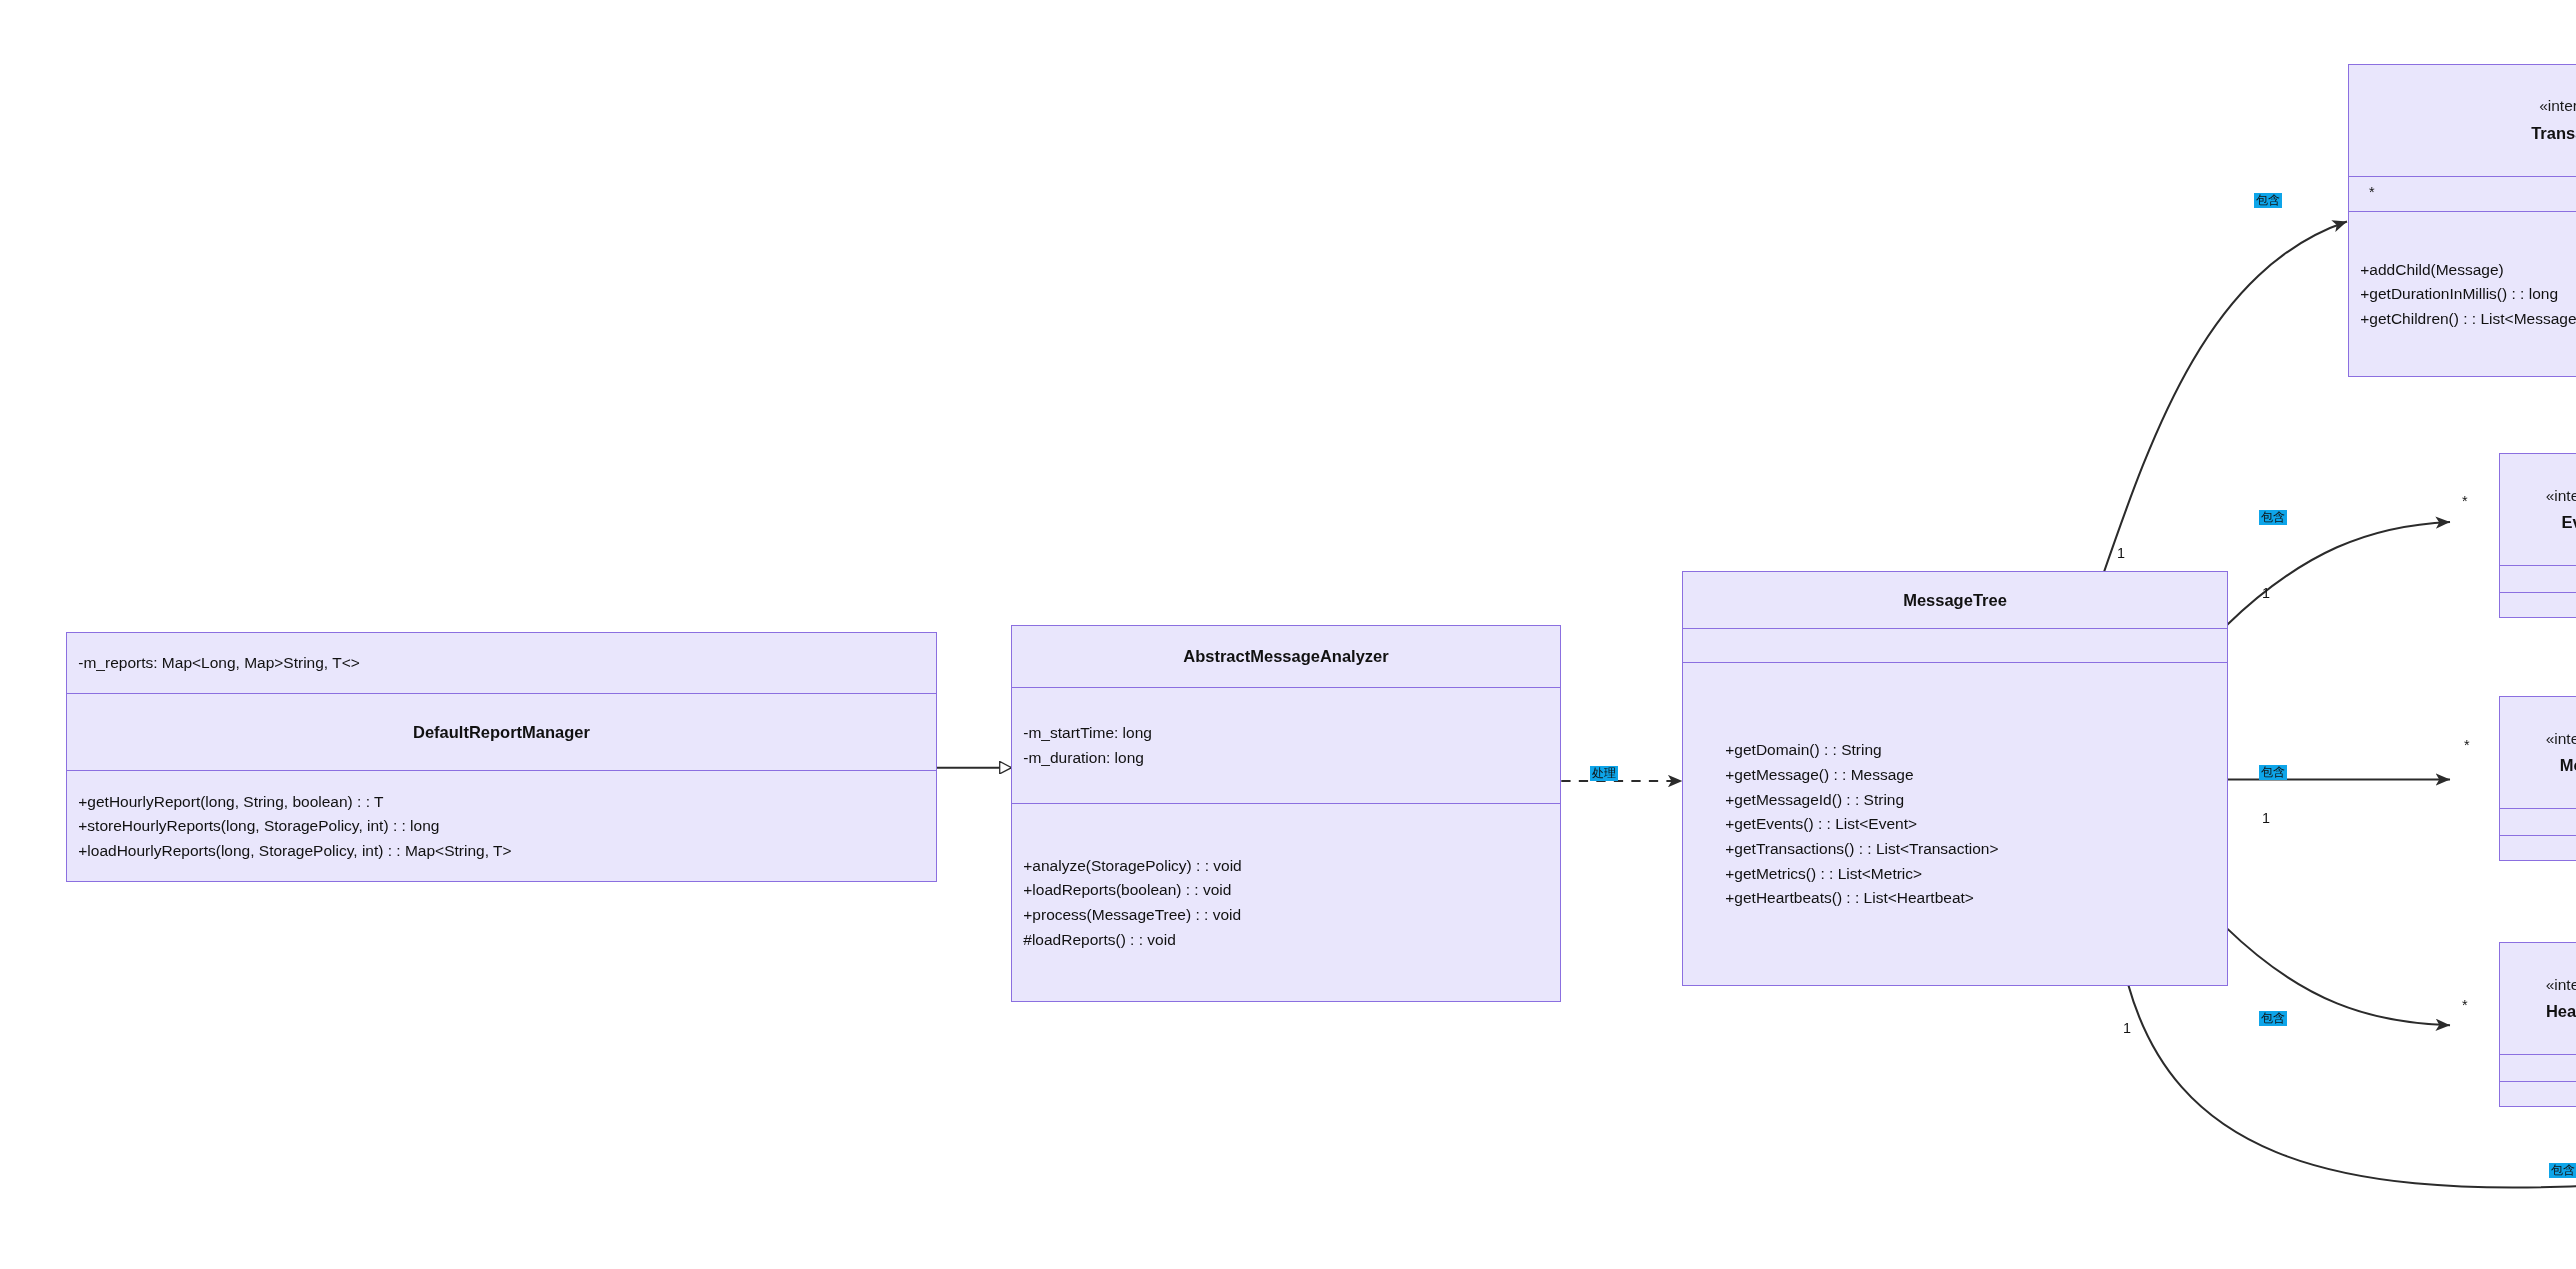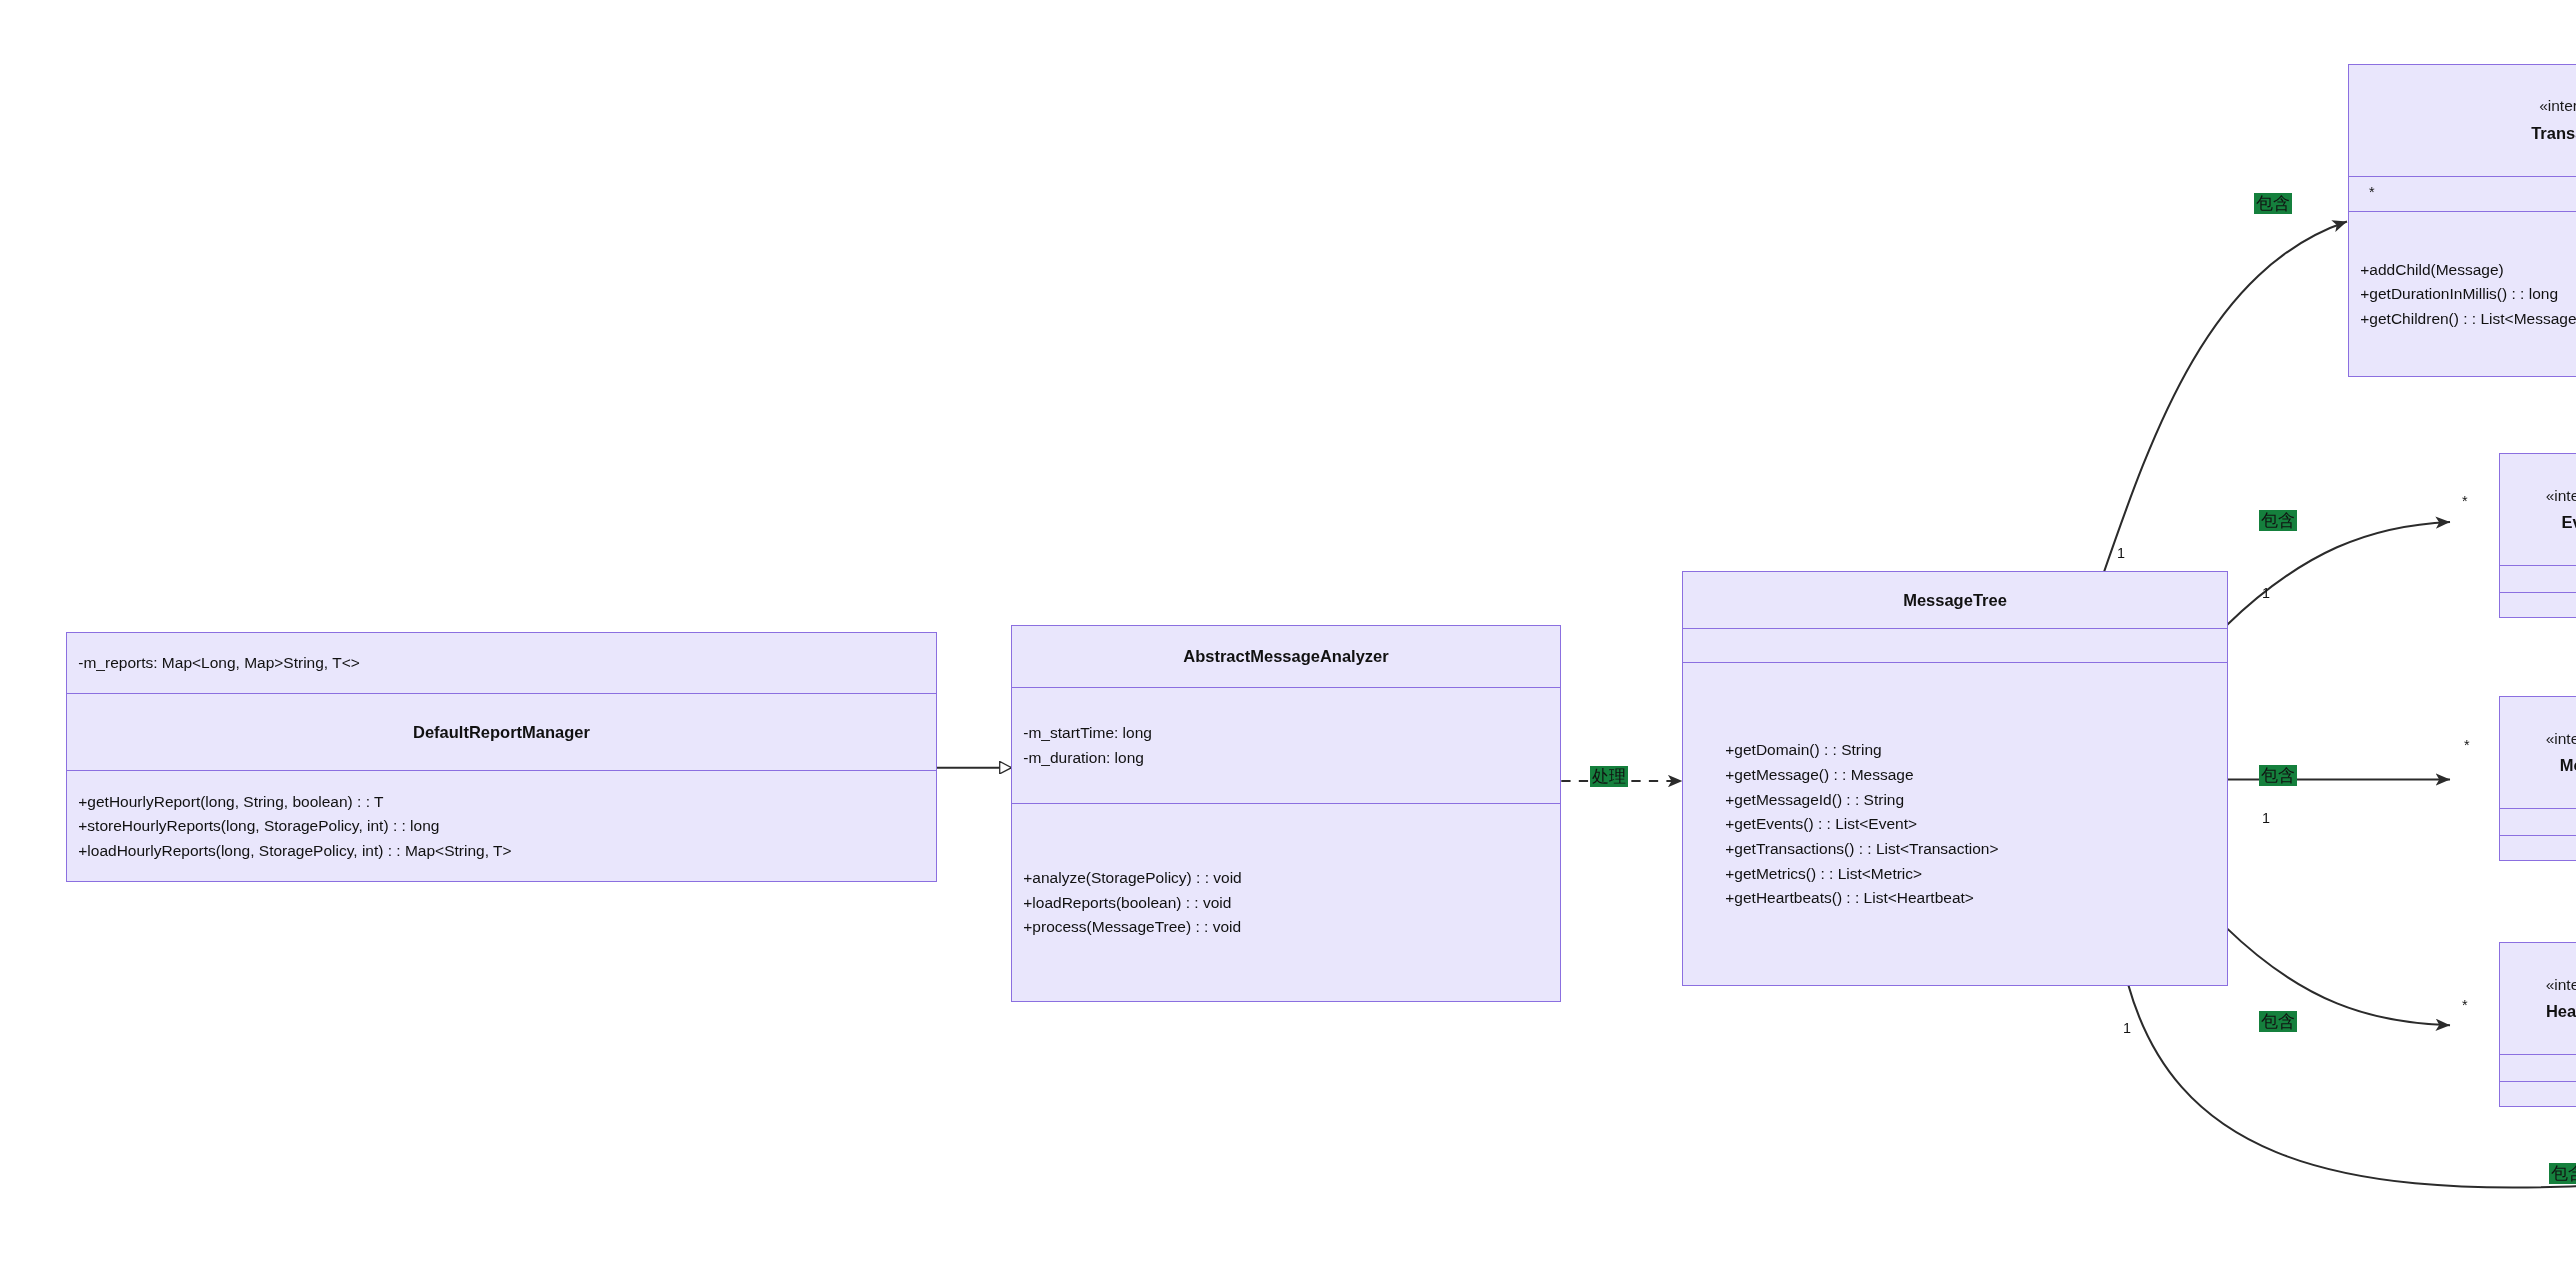--- a/index.html
+++ b/index.html
@@ -33,22 +33,22 @@
   }
   .member{
     font-size:15.5px;color:#111;line-height:1.0;
     padding-left:11.3px;white-space:nowrap;
   }
   .members-wrap{display:flex;flex-direction:column;justify-content:center;height:100%;}
   .members-wrap .member{padding-top:4.6px;padding-bottom:4.6px;}
 
   .edge-label{
     position:absolute;
-    font-size:17px;color:#111;
-    background:#15803d;
+    font-size:12px;color:#111;
+    background:#0ea5e9;
     padding:0.5px 2.1px;
     white-space:nowrap;
     line-height:1.15;
   }
   .mult{
     position:absolute;
     font-size:14.4px;color:#111;
     background:transparent;
     white-space:nowrap;line-height:1;
   }
@@ -142,20 +142,21 @@
       <div class="members-wrap">
         <div class="member">-m_startTime: long</div>
         <div class="member">-m_duration: long</div>
       </div>
     </div>
     <div class="compartment comp-body" style="flex:1;">
       <div class="members-wrap">
         <div class="member">+analyze(StoragePolicy) : : void</div>
         <div class="member">+loadReports(boolean) : : void</div>
         <div class="member">+process(MessageTree) : : void</div>
+        <div class="member">#loadReports() : : void</div>
       </div>
     </div>
   </div>
 
   <div class="uml-box" style="left:1682px;top:571px;width:546px;height:415px;">
     <div class="compartment comp-head" style="height:57px;">
       <div class="classname">MessageTree</div>
     </div>
     <div class="compartment comp-mid" style="height:34px;"></div>
     <div class="compartment comp-body" style="flex:1;padding-left:31px;">

